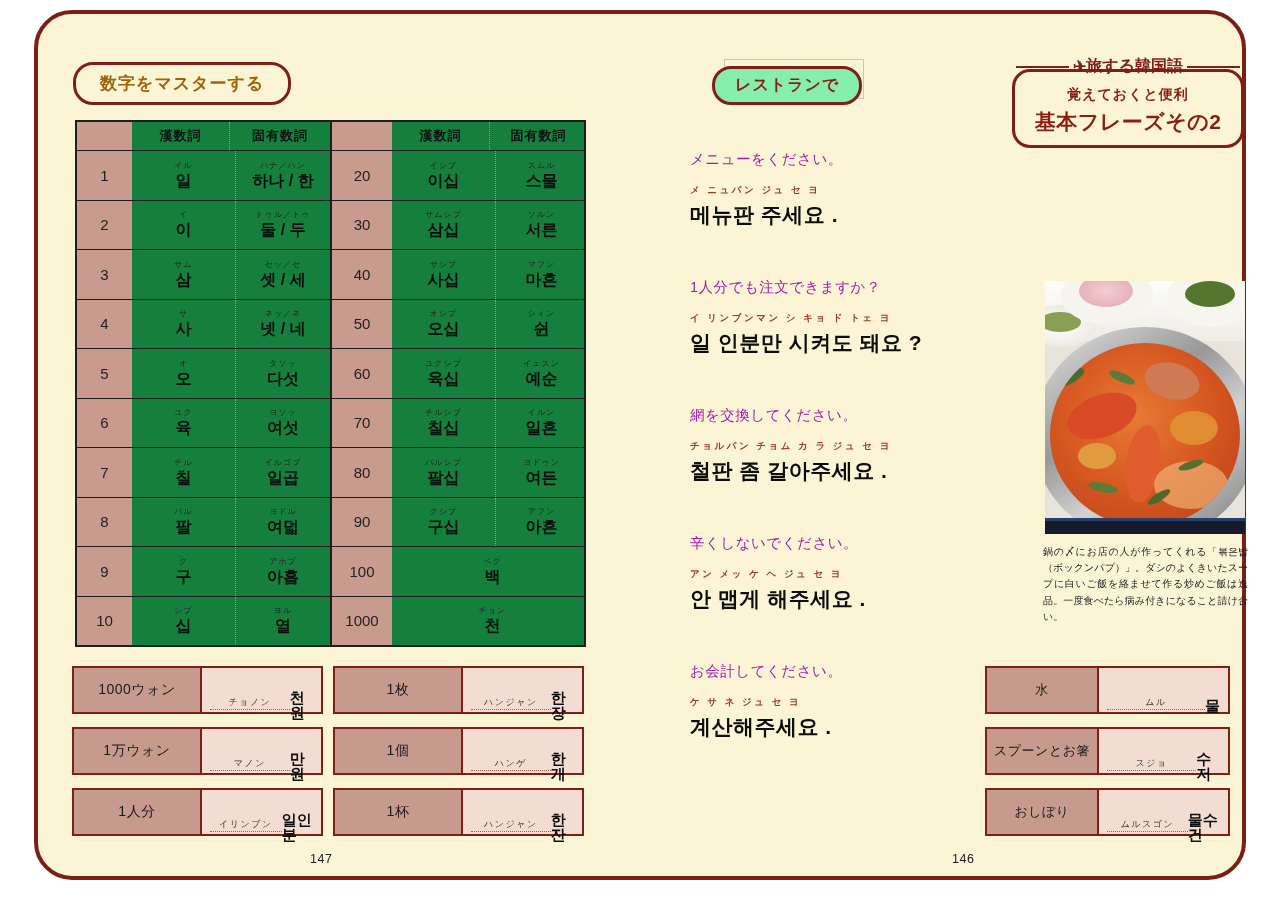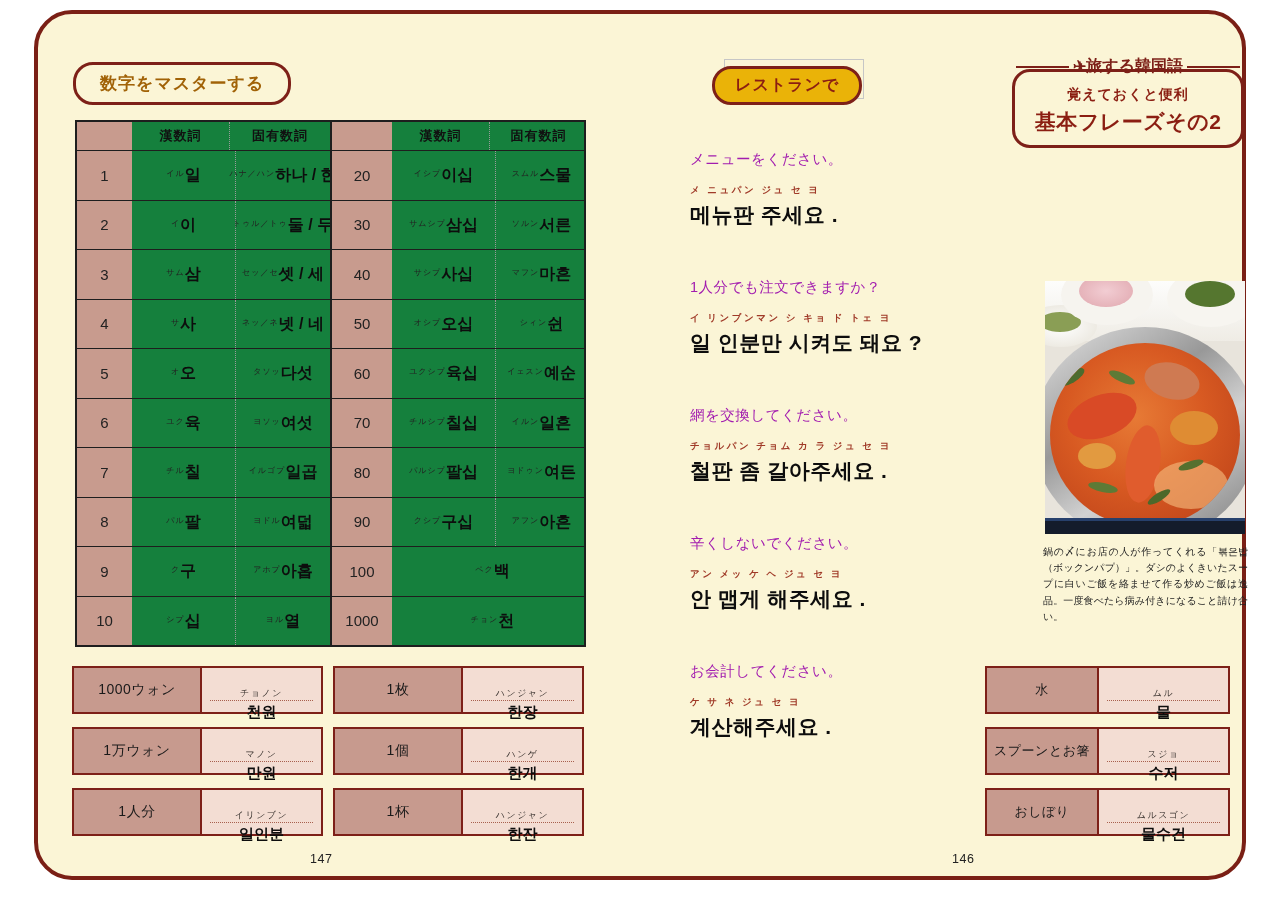--- a/index.html
+++ b/index.html
@@ -15,43 +15,43 @@
 
   
   .numtable { position:absolute; left:75px; top:120px; width:511px; background:#15803d;
               border:2px solid #1e1e1e; }
   .nt-header, .trow { display:grid; grid-template-columns:55px 97px 101px 62px 97px 98px; }
   .nt-header { height:28px; }
   .trow { height:49.5px; border-top:1px solid #1e1e1e; }
   .cell { display:flex; align-items:center; justify-content:center; }
   .h { font-size:13px; font-weight:bold; color:#111; letter-spacing:1px; }
   .numcell { background:#c89b8e; font-size:15px; color:#222; }
-  .kcell { justify-content:center; padding-top:1px;margin-left:6px; }
+  .kcell { flex-direction:column; justify-content:center; padding-top:1px;margin-left:6px; }
   .furi { font-size:8px; letter-spacing:1px; color:#222; line-height:1; margin-bottom:3px; white-space:nowrap; }
   .kr { font-size:16px; font-weight:bold; color:#0d0d0d; line-height:1.05; white-space:nowrap; }
   .dotl { border-left:1px dotted #9a9a9a; }
   .gdiv { border-left:2px solid #1e1e1e; }
   .wide2 { grid-column:5 / 7; }
 
   
   .vcol { position:absolute; display:flex; flex-direction:column; gap:13px; }
   .vbox { display:flex; border:2px solid #7d2018; height:48px; background:#f3ddd3; }
   .vlabel { width:128px; background:#c79a8e; display:flex; align-items:center; justify-content:center;
             font-size:14px; color:#1a1a1a; border-right:2px solid #7d2018; letter-spacing:0.5px; }
-  .vright { flex:1; display:flex; flex-direction:column; align-items:center; justify-content:center; padding:3px 8px;margin-top:27px; }
+  .vright { flex:1; display:flex; flex-direction:row; align-items:center; justify-content:center; padding:3px 8px;margin-top:27px; }
   .vfuri { font-size:9px; letter-spacing:1.5px; color:#3a332f; width:100%; text-align:center;
            border-bottom:1px dotted #a8604e; padding-bottom:2px; line-height:1; }
   .vkr { font-size:15px; font-weight:bold; color:#0d0d0d; margin-top:3px; line-height:1; }
   .vcol-r .vlabel { width:112px; font-size:13px; }
 
   
   .rtitle-wrap { position:absolute; left:712px; top:66px; }
   .rtitle-ghost { position:absolute; left:12px; top:-7px; width:140px; height:40px; border:1px solid #c6c6c6; }
   .rtitle { position:relative; padding:6px 20px; border:3px solid #7d2018; border-radius:19px;
-            color:#8b1e12; font-size:16px; font-weight:bold; letter-spacing:1px; background:#eab308; }
+            color:#8b1e12; font-size:16px; font-weight:bold; letter-spacing:1px; background:#86efac; }
 
   .badge { position:absolute; left:1012px; top:56px; width:232px; }
   .badge-series { display:flex; align-items:center; justify-content:center; color:#7d2018;
                   font-family:"Liberation Serif","DejaVu Serif",serif; font-weight:bold; font-size:16px;
                   position:relative; z-index:2; }
   .badge-series::before, .badge-series::after { content:""; flex:1; border-top:2px solid #7d2018; margin:0 4px; }
   .badge-box { margin-top:-8px; border:3px solid #7d2018; border-radius:18px; padding:14px 6px 9px;
                text-align:center; }
   .badge-sub { font-size:14px; font-weight:bold; color:#8b1e12; letter-spacing:1px; }
   .badge-main { font-size:21px; font-weight:bold; color:#8b1e12; margin-top:4px; letter-spacing:0.5px; }

